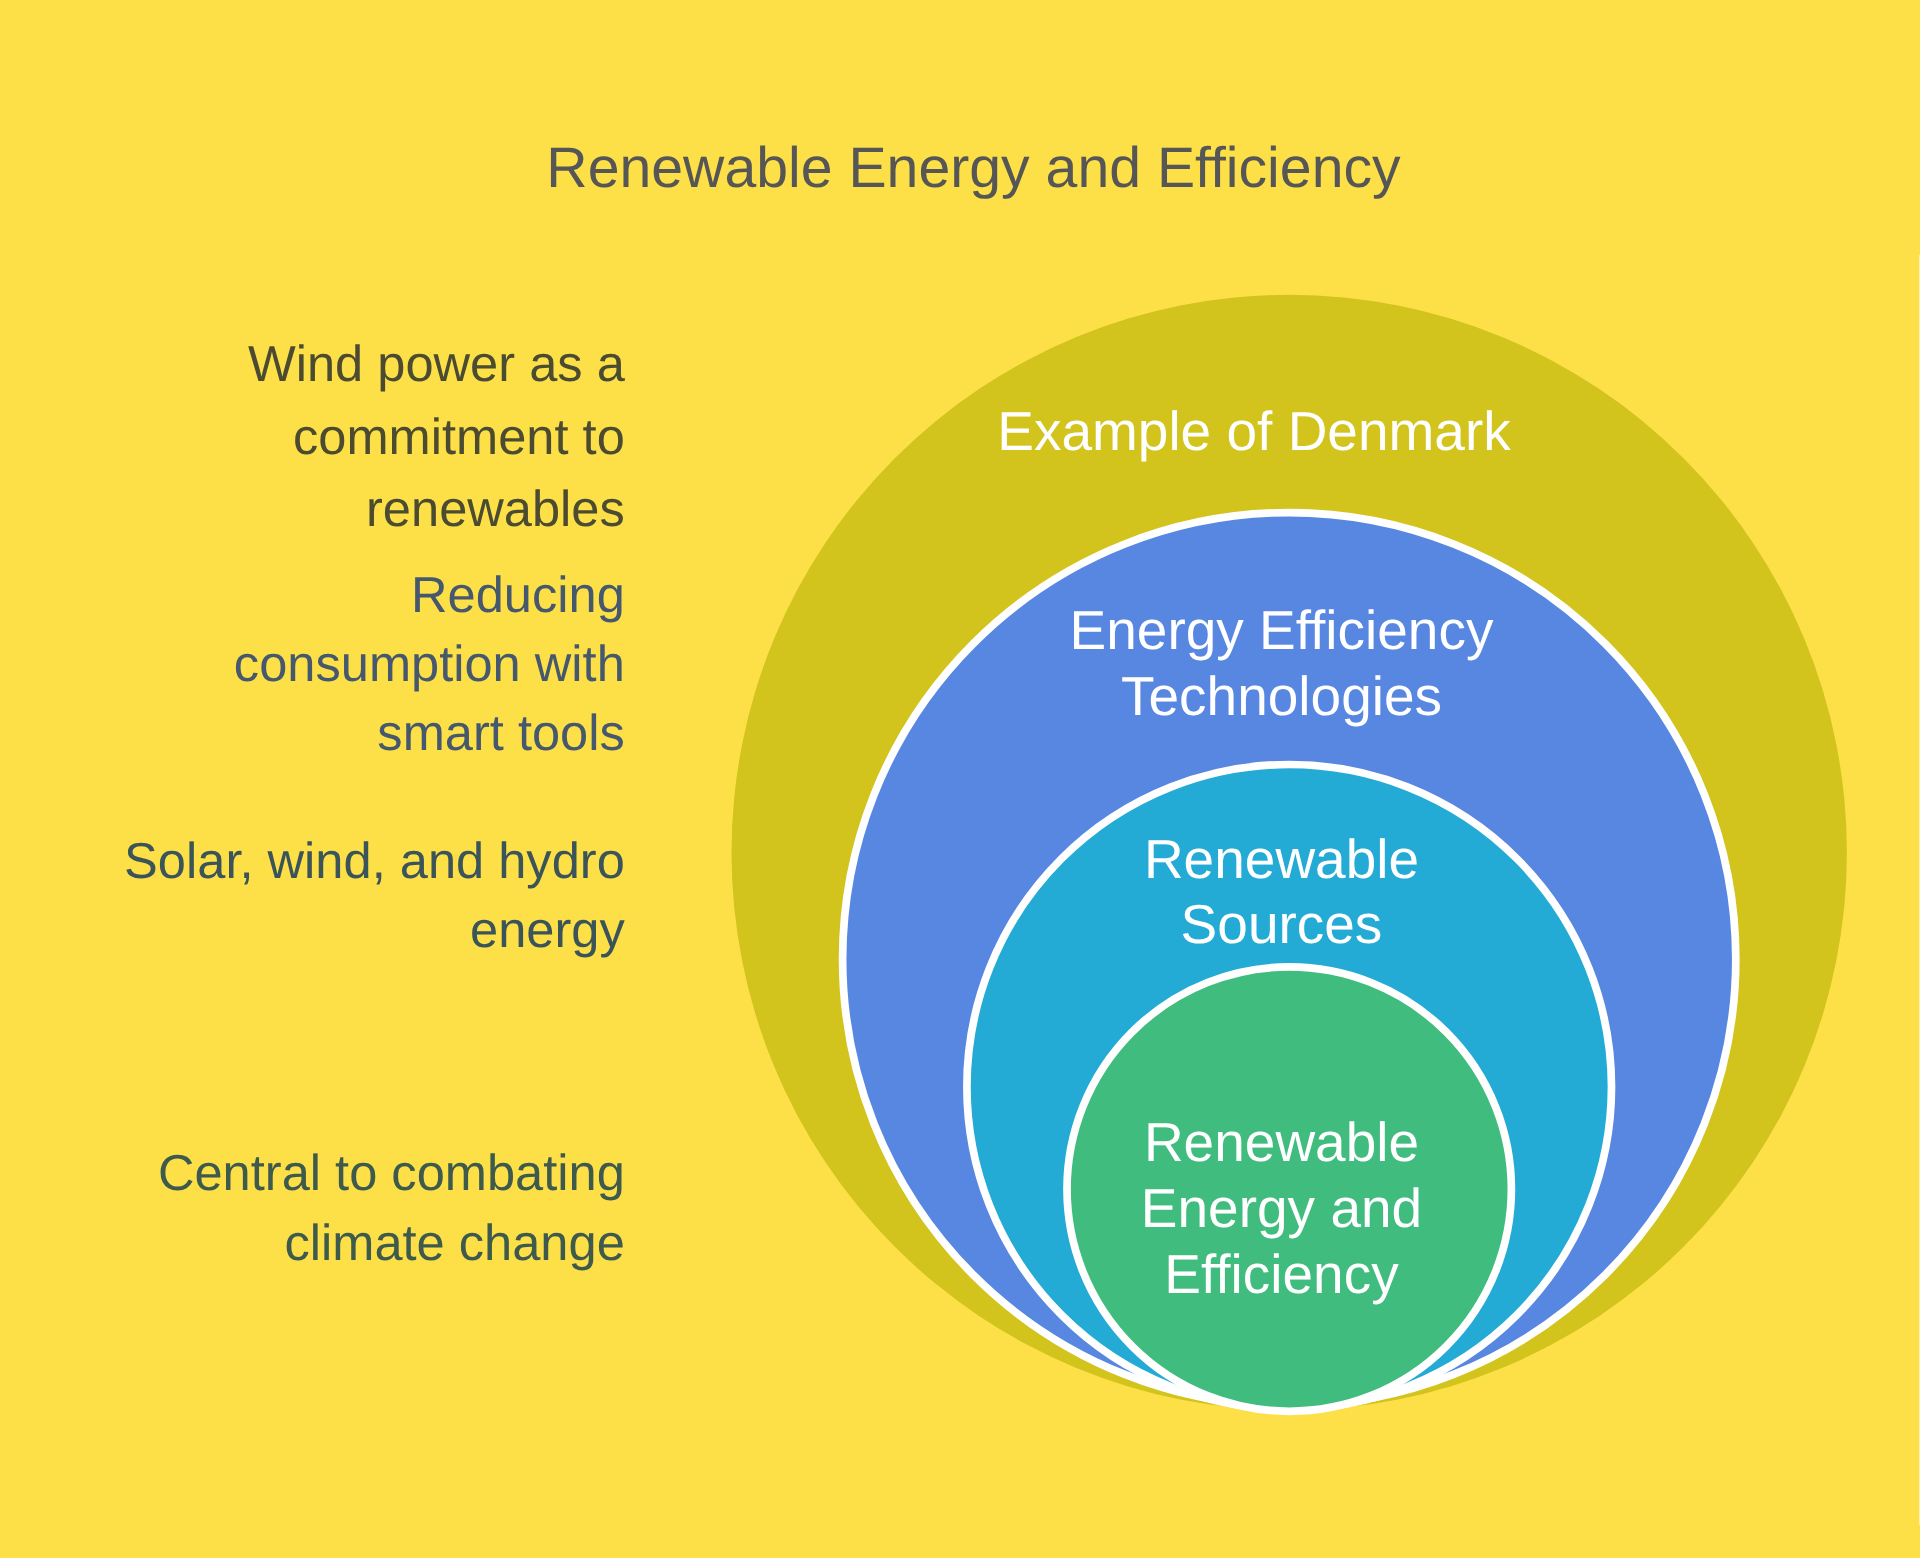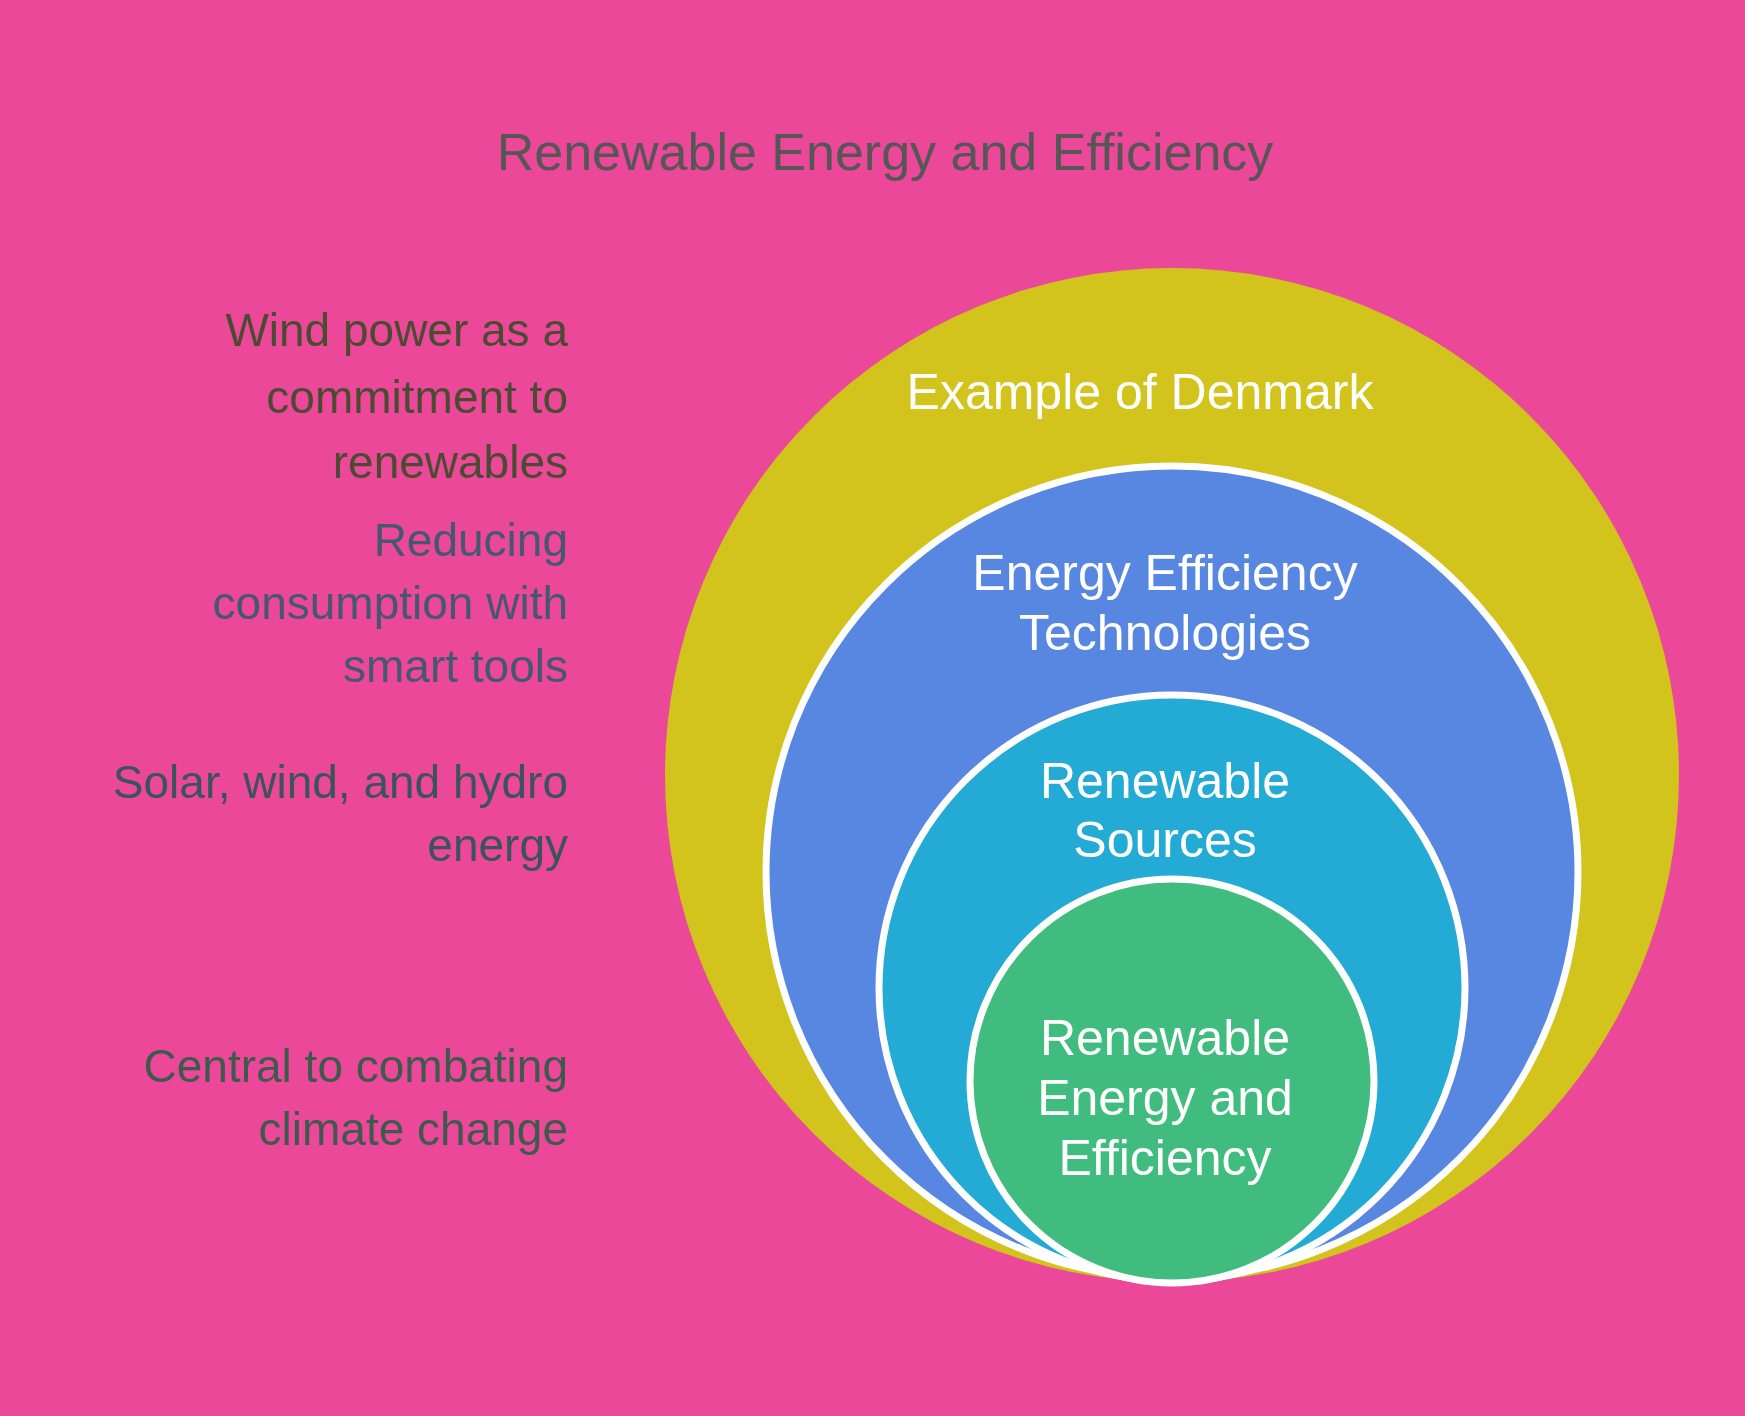--- a/index.html
+++ b/index.html
@@ -4,21 +4,21 @@
 <style>
   html, body {
     margin: 0;
     padding: 0;
     background: #ffffff;
   }
   .stage {
     position: relative;
     width: 1745px;
     height: 1416px;
-    background: #ec4899;
+    background: #fde047;
     overflow: hidden;
     font-family: "Liberation Sans", sans-serif;
   }
   svg { display: block; }
   .diagram-title {
     font-family: "Liberation Sans", sans-serif;
     font-size: 52px;
     fill: #565656;
     text-anchor: middle;
   }

